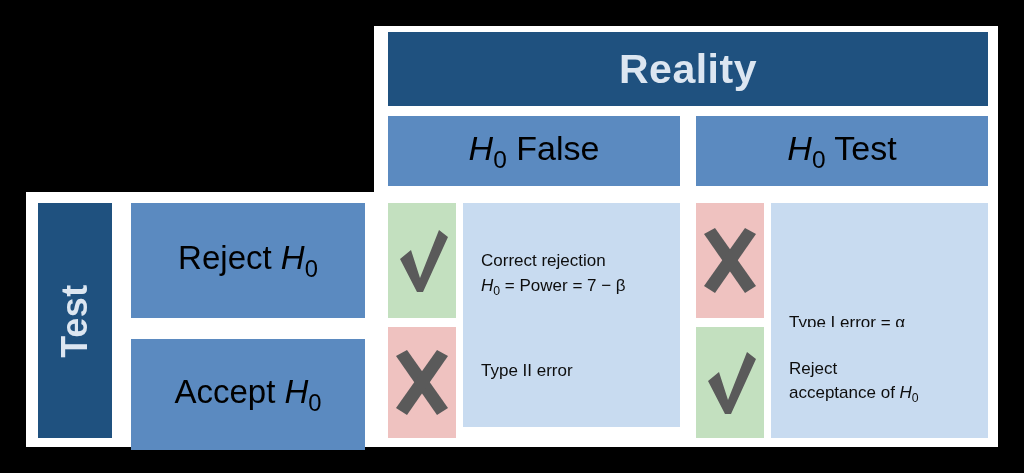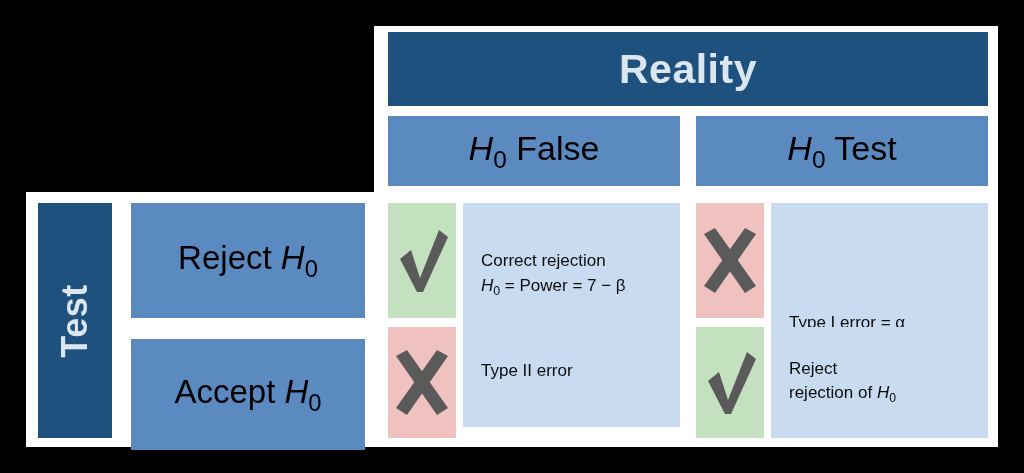--- a/index.html
+++ b/index.html
@@ -188,17 +188,17 @@
   </div>
 
   <div class="box green mark-panel" id="mark-1-1">
     <svg width="54" height="70" viewBox="0 0 54 70">
       <polygon points="5,33 16,24 25,52 44,4 53,11 28,66 22,66" fill="#5A5A5A"></polygon>
     </svg>
   </div>
   <div class="box light-blue cell" id="cell-1-1">
     <span class="celltext">
       <span>Reject</span><br>
-      <span>rejection of </span><span class="hvar">H</span><span class="sub">0</span>
+      <span>acceptance of </span><span class="hvar">H</span><span class="sub">0</span>
     </span>
   </div>
 
 </div>
 
 </body></html>

